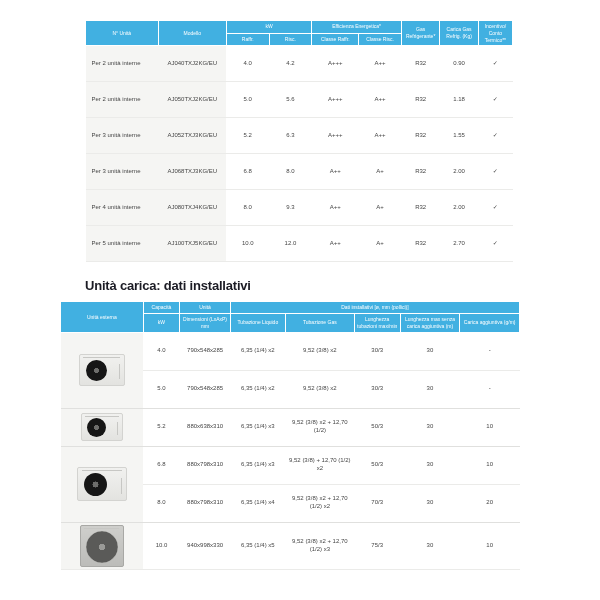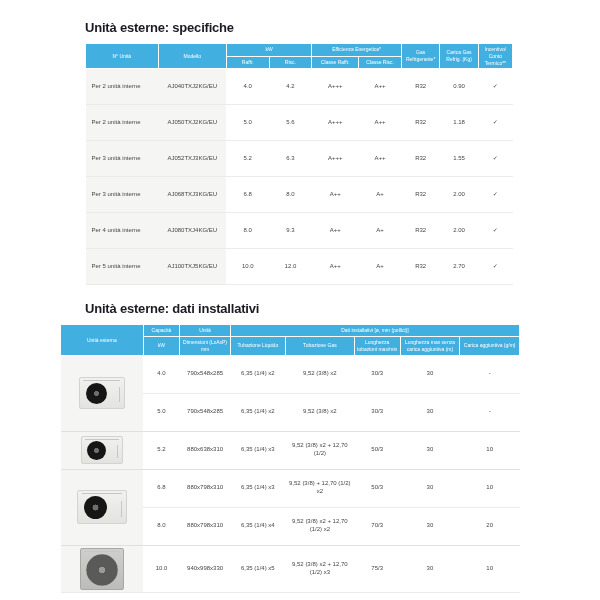--- a/index.html
+++ b/index.html
@@ -59,21 +59,20 @@
   .u-d .fan{
     left:5px;top:5px;width:32px;height:32px;
     background:radial-gradient(circle,#9a9a97 0 14%,#5a5a58 15% 68%,#8f8f8c 69% 78%,#bcbcb9 79%);
   }
 </style>
 </head>
 <body>
 
 <div class="page">
 
-  <h2 class="section-title">Unità esterne: specifiche</h2>
 
   <table class="t1">
     <colgroup>
       <col style="width:17%">
         <col style="width:16%">
         <col style="width:10%">
         <col style="width:10%">
       <col style="width:11%">
         <col style="width:10%">
         <col style="width:9%">
@@ -160,21 +159,21 @@
         <td>12.0</td>
         <td>A++</td>
         <td>A+</td>
         <td>R32</td>
         <td>2.70</td>
         <td>✓</td>
       </tr>
     </tbody>
   </table>
 
-  <h2 class="section-title second">Unità esterne: dati installativi</h2>
+  <h2 class="section-title second">Unità carica: dati installativi</h2>
 
   <table class="t2">
     <colgroup>
       <col style="width:18%">
         <col style="width:8%">
         <col style="width:11%">
         <col style="width:12%">
       <col style="width:15%">
         <col style="width:10%">
         <col style="width:13%">

